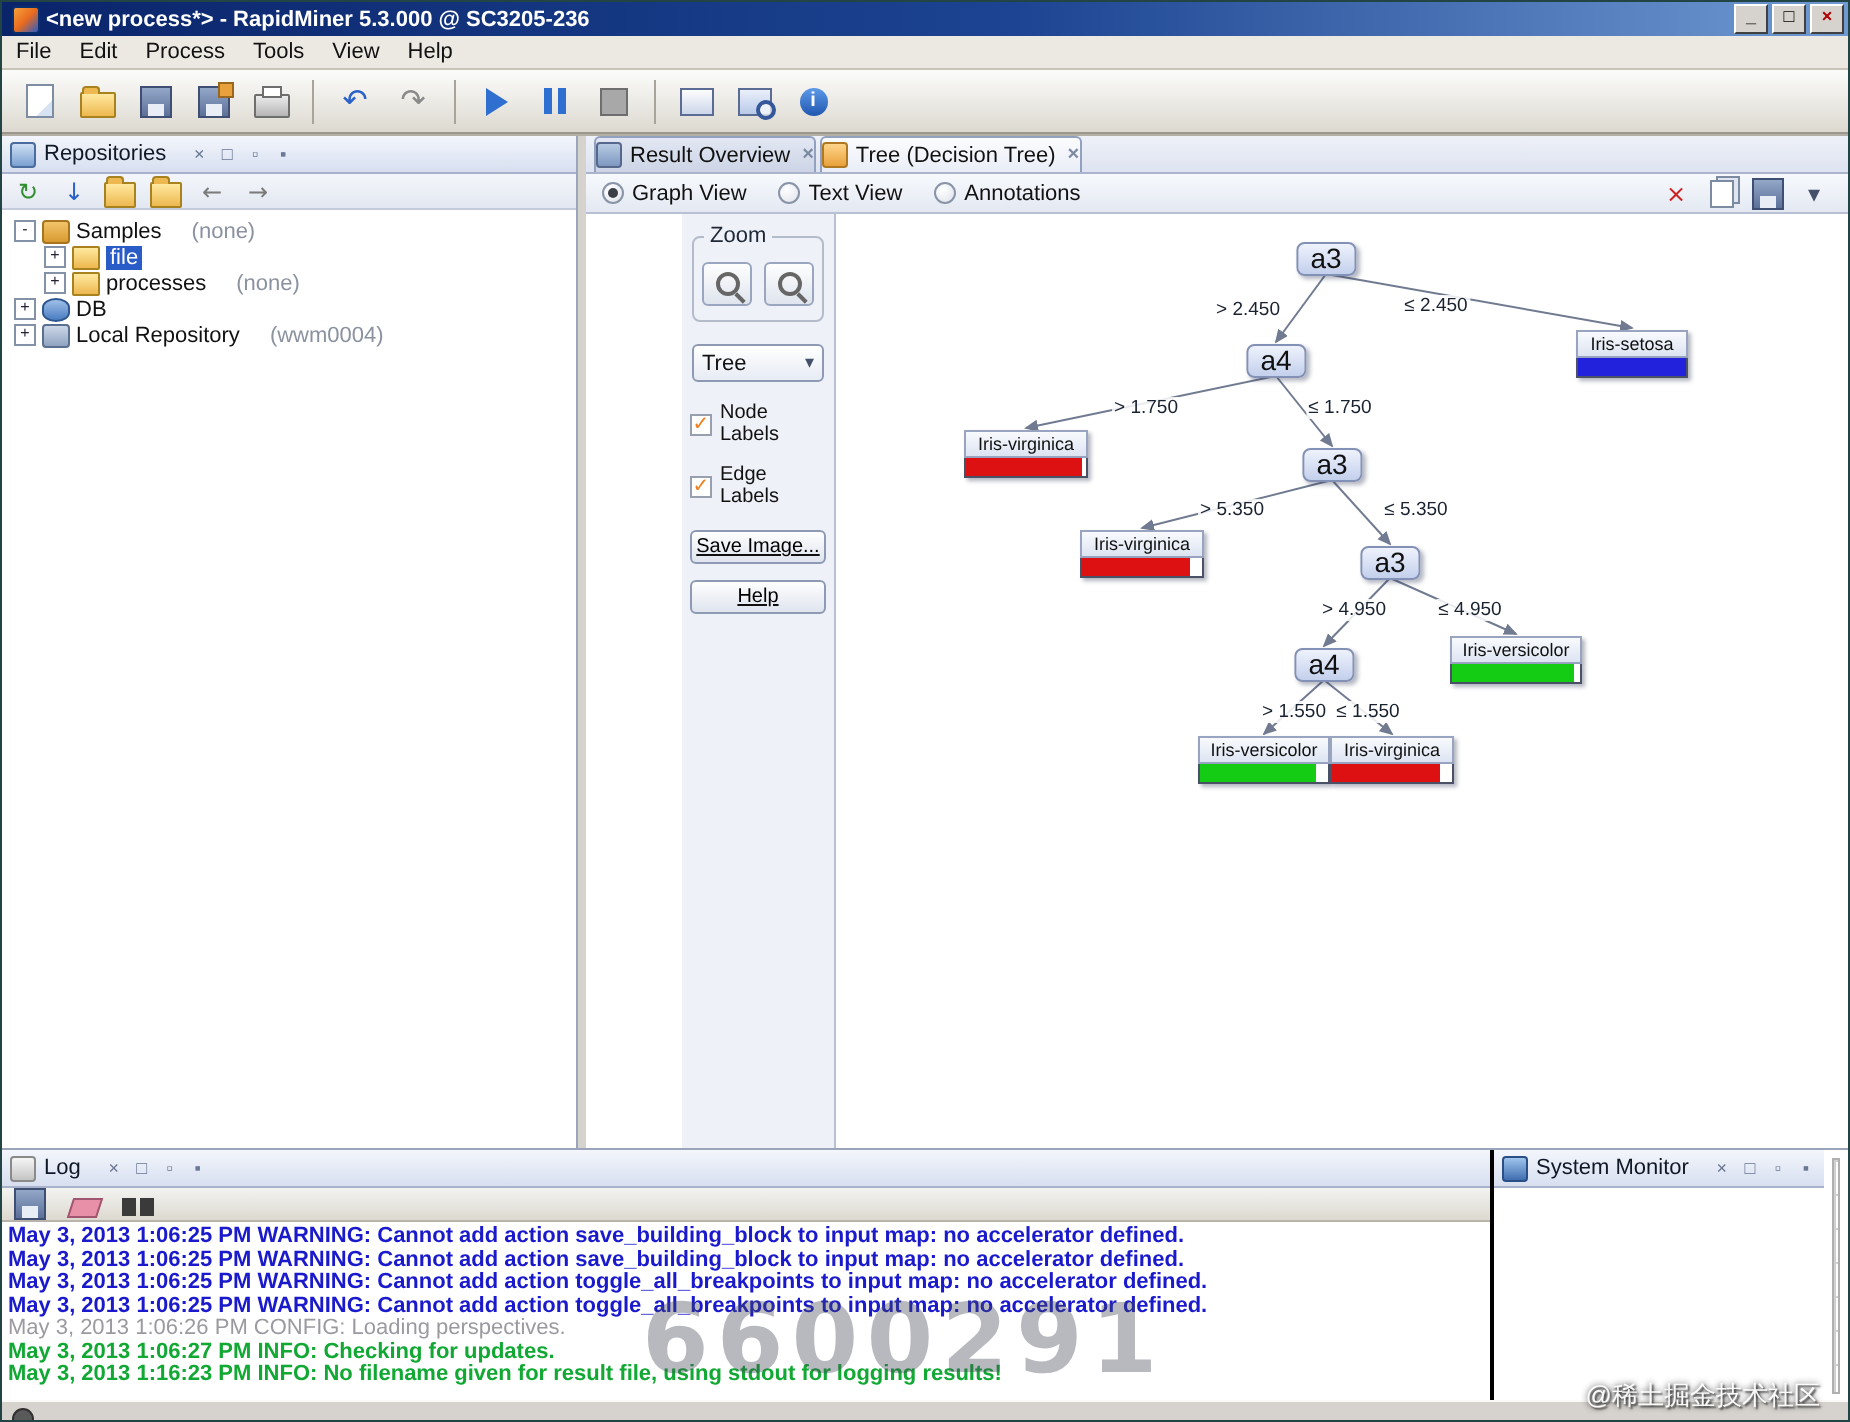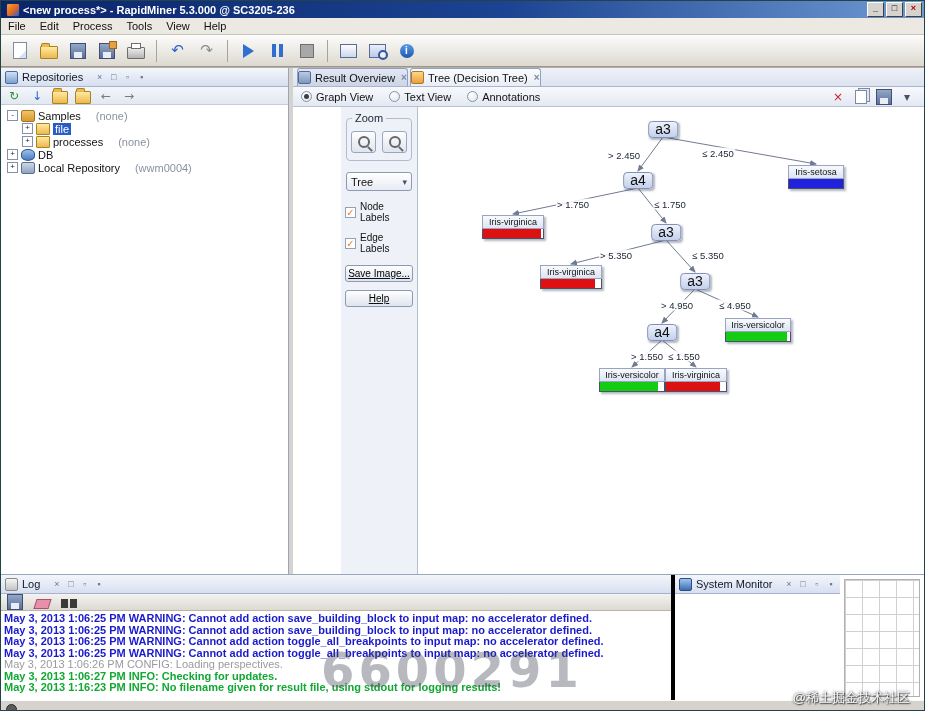--- a/index.html
+++ b/index.html
@@ -137,21 +137,21 @@
   .tleaf .lbl{background:linear-gradient(#f8fafd,#dde4f2);border:1px solid #98a4c0;height:12px;line-height:12px;
     padding:0 1px;white-space:nowrap;overflow:hidden;box-shadow:1.5px 1.5px 2px rgba(40,50,80,.35);}
   .tleaf .bar{height:9px;border:1px solid #4a5066;border-top:none;background:#fff;
     box-shadow:1.5px 1.5px 2px rgba(40,50,80,.35);}
   .tleaf .fill{height:100%;}
   .elabel{position:absolute;transform:translate(-50%,-50%);font-size:9.5px;color:#1a2230;
     background:rgba(255,255,255,.85);padding:0 1px;white-space:nowrap;}
 
   
   .bottom{display:flex;height:125px;border-top:1px solid #9aa4ba;}
-  .log-panel{width:674px;display:flex;flex-direction:column;border-right:4px solid #000000;box-sizing:border-box;background:#fff;}
+  .log-panel{width:746px;display:flex;flex-direction:column;border-right:2px solid #000000;box-sizing:border-box;background:#fff;}
   .log-toolbar{height:16px;background:linear-gradient(#f3f3f1,#ddd9d0);border-bottom:1px solid #b8b4aa;
     display:flex;align-items:center;gap:9px;padding:0 5px;flex:none;}
   .log-content{flex:1;background:#fff;overflow:hidden;padding:2px 3px;}
   .logline{white-space:nowrap;font-size:11px;line-height:11.5px;font-weight:bold;}
   .logline.warning{color:#1a1acc;}
   .logline.config{color:#9a9aa0;font-weight:normal;}
   .logline.info{color:#11a833;}
   .sys-panel{flex:1;display:flex;flex-direction:row;background:#fff;min-width:0;}
   .sys-grid{flex:1;margin:4px 4px 3px;background-color:#fff;border:1px solid #b0b0b0;
     background-image:linear-gradient(to right,#d0d0d0 1px,transparent 1px),linear-gradient(to bottom,#d0d0d0 1px,transparent 1px);

